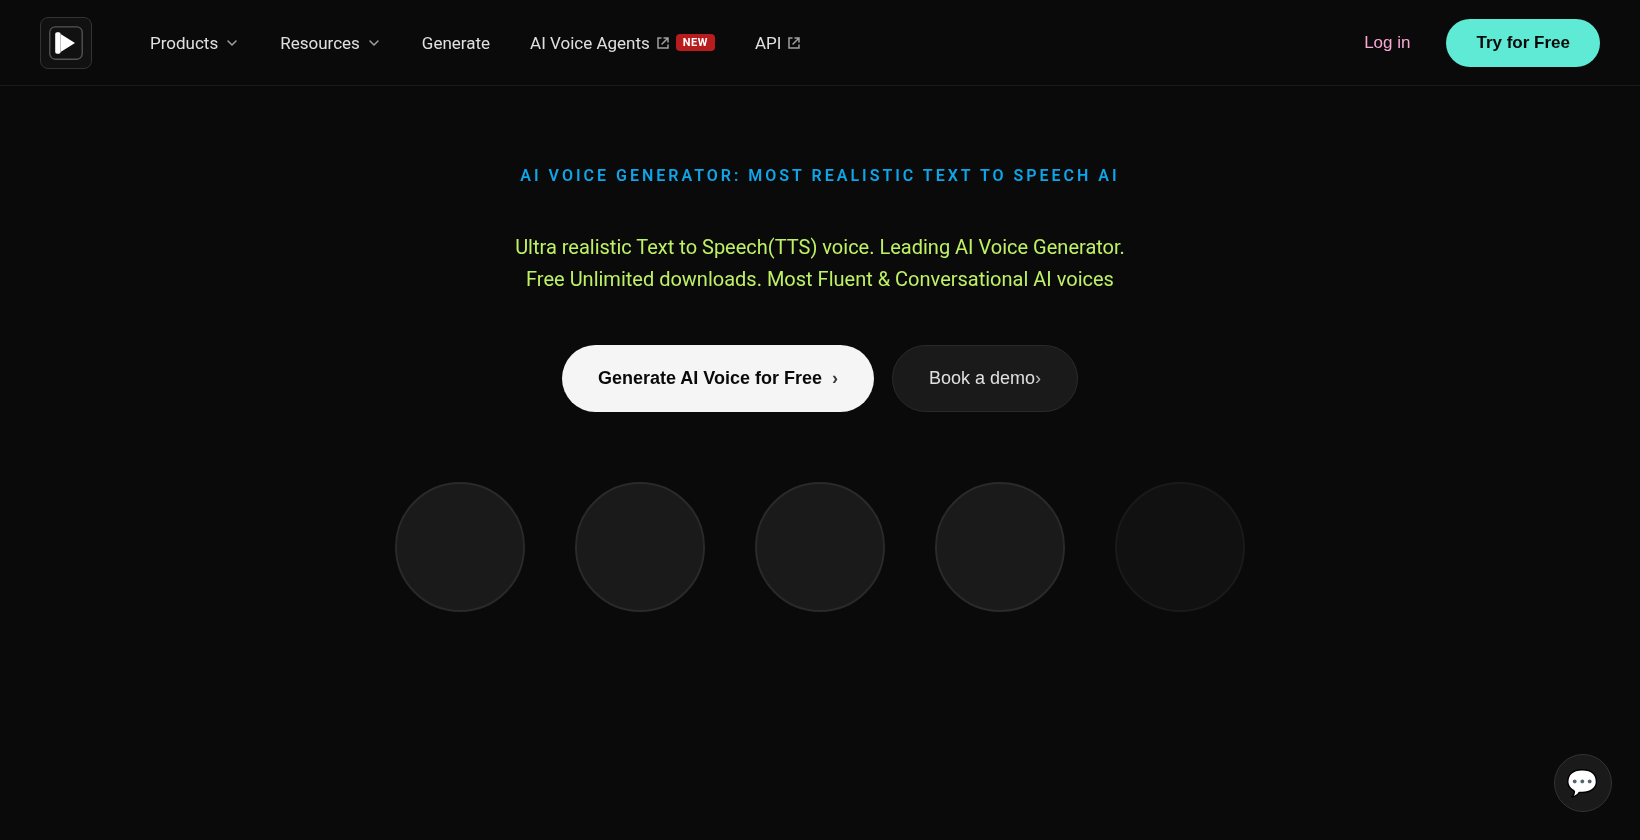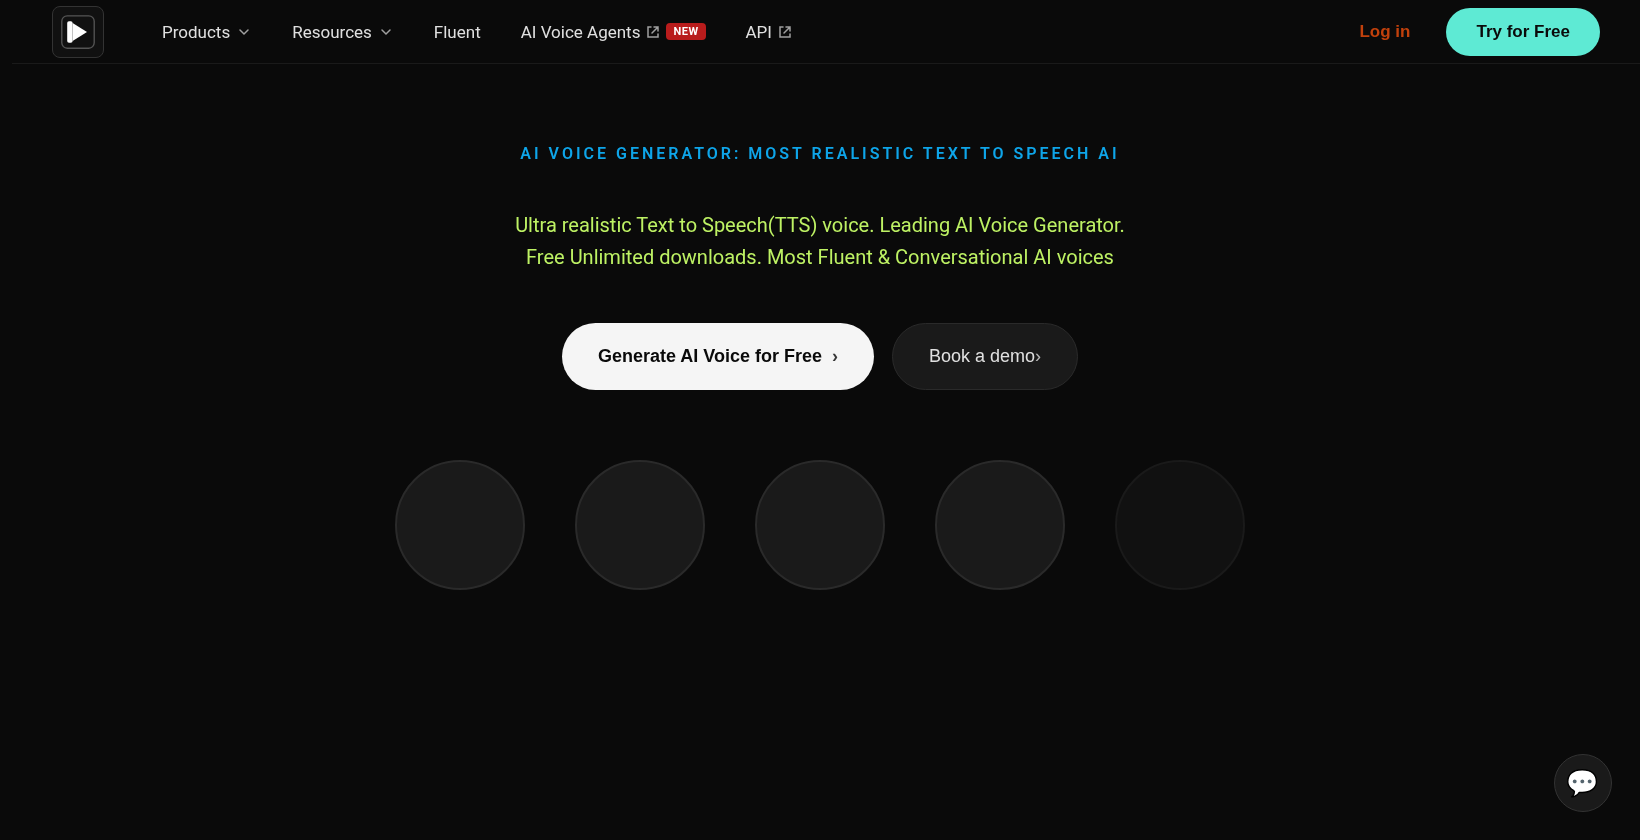--- a/index.html
+++ b/index.html
@@ -16,25 +16,24 @@
       min-height: 840px;
       overflow-x: hidden;
     }
 
     
     .navbar {
       display: flex;
       align-items: center;
       justify-content: space-between;
       padding: 0 40px;
-      height: 64px;
+      height: 86px;
       border-bottom: 1px solid #1a1a1a;
       position: relative;
       z-index: 10;
-      margin-left: 12px;
     }
 
     .navbar-left {
       display: flex;
       align-items: center;
       gap: 8px;
     }
 
     .logo-box {
       width: 52px;
@@ -97,23 +96,23 @@
       text-transform: uppercase;
     }
 
     .navbar-right {
       display: flex;
       align-items: center;
       gap: 20px;
     }
 
     .login-btn {
-      color: #c2410c;
+      color: #f9a8d4;
       font-size: 17px;
-      font-weight: 700;
+      font-weight: 400;
       background: none;
       border: none;
       cursor: pointer;
       padding: 8px 16px;
     }
 
     .try-free-btn {
       background: #5eead4;
       color: #0a0a0a;
       font-size: 17px;
@@ -278,21 +277,21 @@
 
 
       <a class="nav-item">
         <span>Resources</span>
         <svg class="nav-chevron" viewBox="0 0 16 16" fill="currentColor">
           <path d="M4 6l4 4 4-4" stroke="currentColor" stroke-width="1.5" fill="none" stroke-linecap="round"></path>
         </svg>
       </a>
 
       <a class="nav-item">
-        <span>Fluent</span>
+        <span>Generate</span>
       </a>
 
       <a class="nav-item">
         <span>AI Voice Agents</span>
         <svg class="nav-external-icon" viewBox="0 0 14 14" fill="none" stroke="currentColor" stroke-width="1.5">
           <path d="M5 2H2v10h10V9M8 2h4v4M12 2L6 8" stroke-linecap="round"></path>
         </svg>
         <span class="new-badge">NEW</span>
       </a>
 

